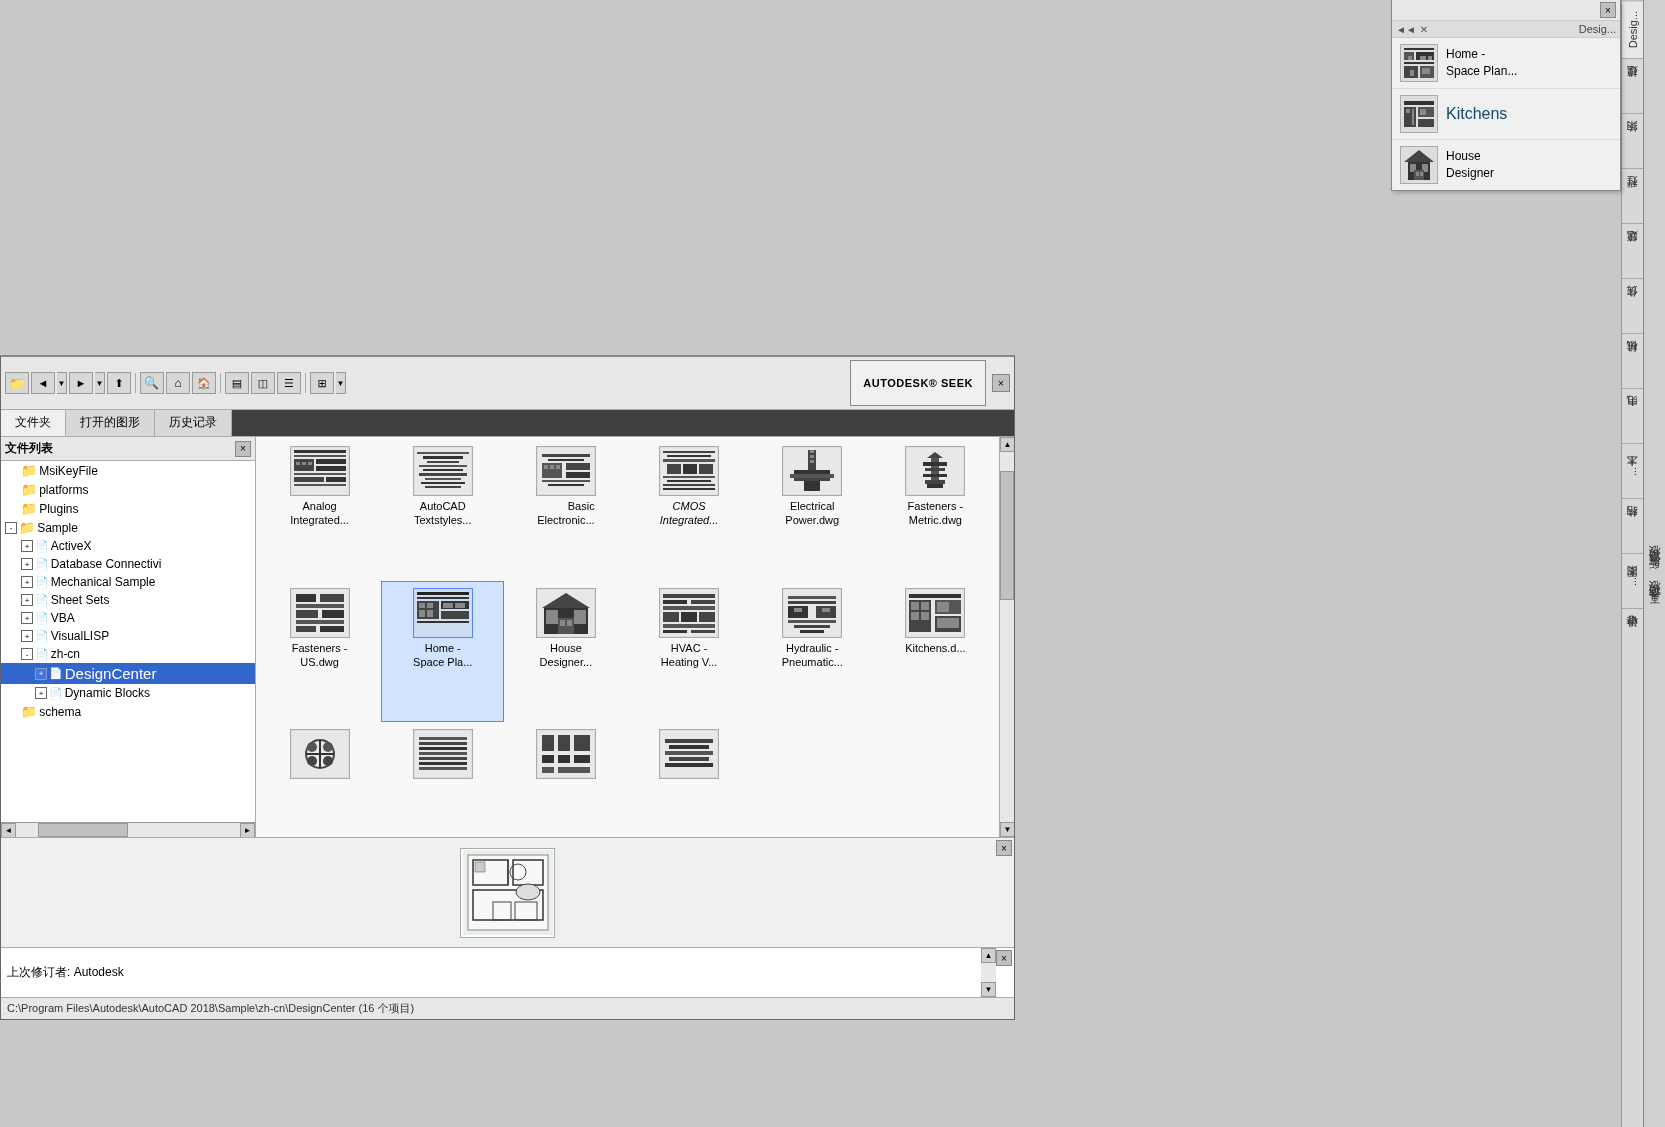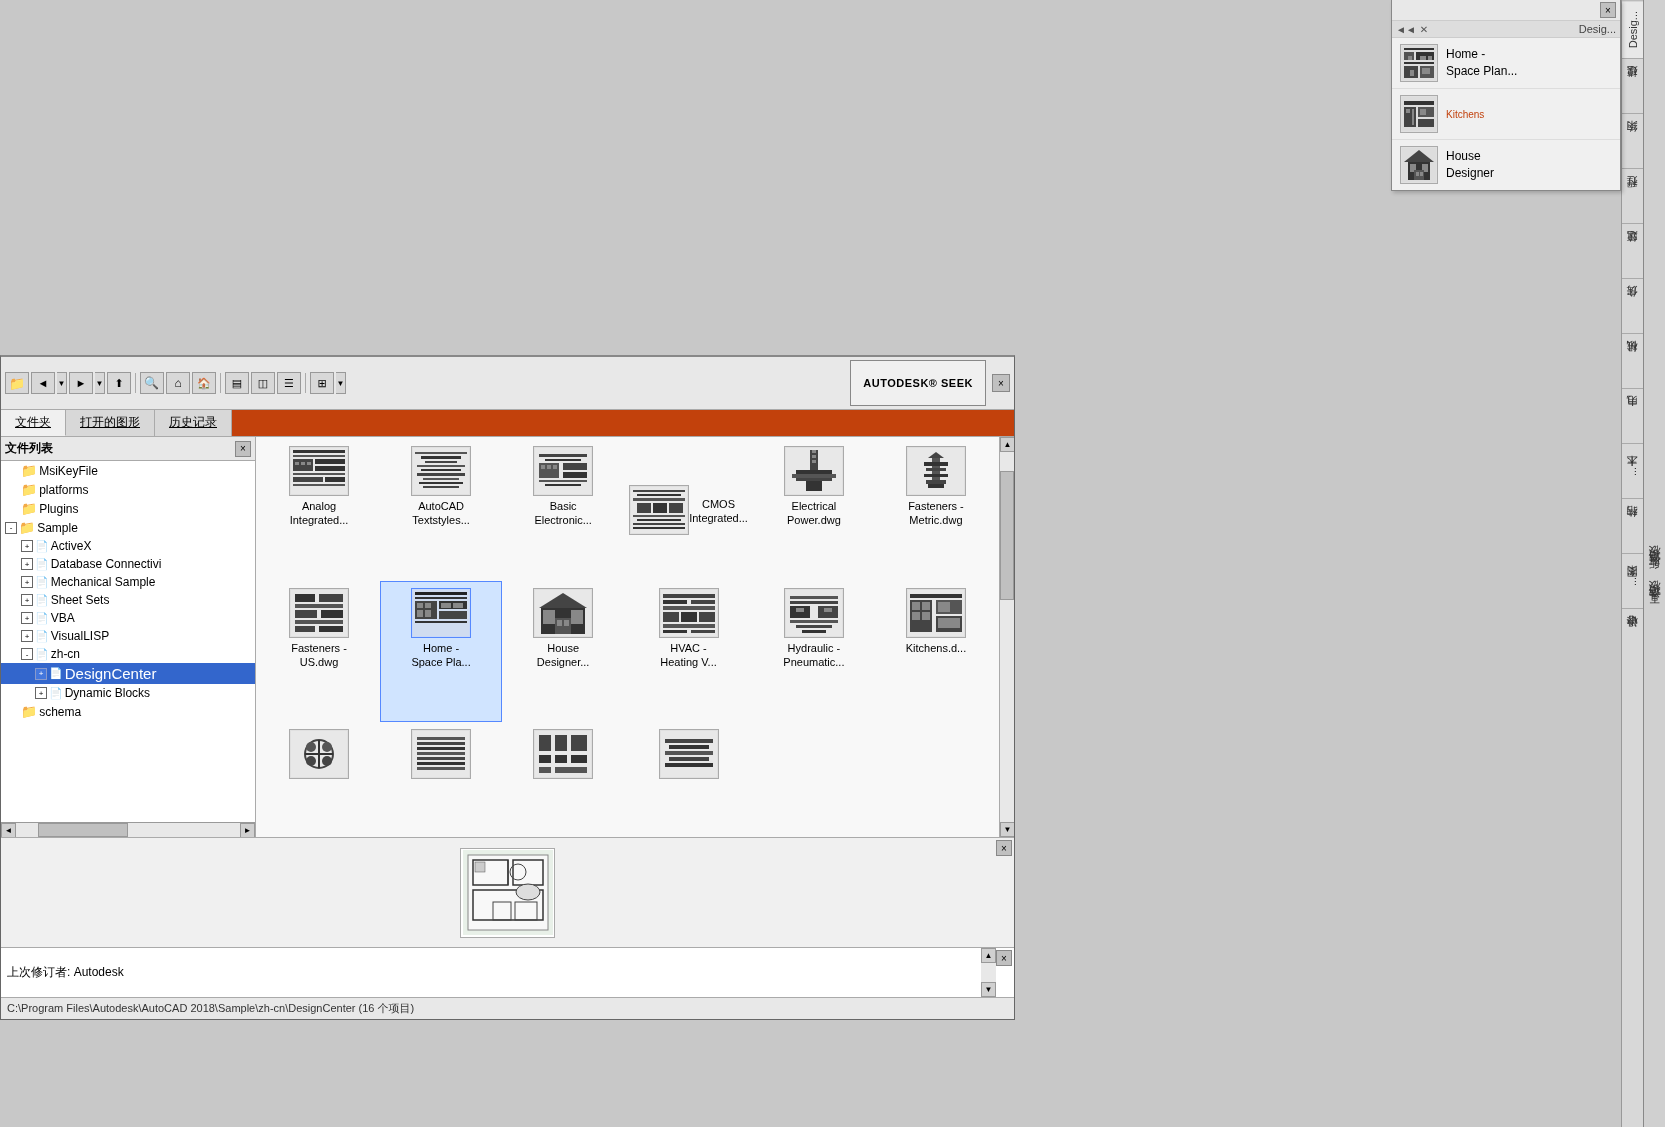--- a/index.html
+++ b/index.html
@@ -77,21 +77,21 @@
           <rect width="34" height="34" fill="#ddd"></rect>
           <rect x="2" y="4" width="30" height="4" fill="#333"></rect>
           <rect x="2" y="10" width="12" height="20" fill="#444"></rect>
           <rect x="16" y="10" width="16" height="10" fill="#555"></rect>
           <rect x="16" y="22" width="16" height="8" fill="#444"></rect>
           <rect x="4" y="12" width="4" height="4" fill="#888"></rect>
           <rect x="10" y="12" width="2" height="16" fill="#888"></rect>
           <rect x="18" y="12" width="6" height="6" fill="#888"></rect>
         </svg>
       </div>
-      <span style="font-size:10px;color:#c2410c;">Kitchens</span>
+      <span style="font-size:16px;color:#0c4a6e;">Kitchens</span>
     </div>
 
     <div style="display:flex;align-items:center;padding:6px 8px;gap:8px;cursor:pointer;background:#f0f0f0;">
       <div style="width:38px;height:38px;background:#e0e0e0;border:1px solid #aaa;display:flex;align-items:center;justify-content:center;overflow:hidden;">
         <svg width="34" height="34">
           <rect width="34" height="34" fill="#ddd"></rect>
           <polygon points="17,2 2,14 32,14" fill="#444"></polygon>
           <rect x="6" y="14" width="22" height="18" fill="#333"></rect>
           <rect x="8" y="16" width="6" height="8" fill="#888"></rect>
           <rect x="20" y="16" width="6" height="8" fill="#888"></rect>
@@ -137,21 +137,21 @@
       <div style="width:1px;height:20px;background:#aaa;margin:0 2px;"></div>
 
       <button style="width:24px;height:22px;background:#d8d8d8;border:1px solid #999;display:flex;align-items:center;justify-content:center;cursor:pointer;font-size:11px;">⊞</button>
       <button style="width:10px;height:22px;background:#d8d8d8;border:1px solid #999;border-left:none;display:flex;align-items:center;justify-content:center;cursor:pointer;font-size:8px;">▼</button>
 
       <button style="margin-left:auto;background:#f0f0f0;border:1px solid #888;padding:16px 12px;font-size:11px;font-weight:bold;cursor:pointer;letter-spacing:0.5px;">AUTODESK® SEEK</button>
 
       <button style="width:18px;height:18px;background:#c0c0c0;border:1px solid #888;display:flex;align-items:center;justify-content:center;font-size:10px;cursor:pointer;margin-left:4px;">×</button>
     </div>
 
-    <div style="display:flex;background:#c2410c;border-bottom:1px solid #aaa;text-decoration:underline;">
+    <div style="display:flex;background:#404040;border-bottom:1px solid #aaa;">
       <div style="padding:4px 14px;font-size:12px;border-right:1px solid #aaa;cursor:pointer;background:#f0f0f0;border-bottom:1px solid #f0f0f0;">文件夹</div>
       <div style="padding:4px 14px;font-size:12px;border-right:1px solid #aaa;cursor:pointer;background:#d8d8d8;">打开的图形</div>
       <div style="padding:4px 14px;font-size:12px;border-right:1px solid #aaa;cursor:pointer;background:#d8d8d8;">历史记录</div>
     </div>
 
     <div style="display:flex;height:400px;">
 
       <div style="width:255px;border-right:1px solid #aaa;background:#fff;display:flex;flex-direction:column;overflow:hidden;">
 
         <div style="display:flex;align-items:center;justify-content:space-between;padding:3px 4px;background:#e8e8e8;border-bottom:1px solid #aaa;flex-shrink:0;">
@@ -310,24 +310,24 @@
                     <rect x="4" y="15" width="20" height="15" fill="#555"></rect>
                     <rect x="28" y="15" width="24" height="7" fill="#444"></rect>
                     <rect x="28" y="24" width="24" height="6" fill="#333"></rect>
                     <rect x="6" y="17" width="4" height="4" fill="#888"></rect>
                     <rect x="12" y="17" width="4" height="4" fill="#888"></rect>
                     <rect x="18" y="17" width="4" height="4" fill="#888"></rect>
                     <rect x="4" y="32" width="48" height="2" fill="#555"></rect>
                     <rect x="10" y="36" width="36" height="2" fill="#333"></rect>
                   </svg>
               </div>
-              <span style="margin-top:3px;font-size:11px;text-align:center;line-height:1.3;">Basic<br>Electronic...</span>
-            </div>
-
-            <div style="display:flex;flex-direction:row;align-items:center;padding:6px 4px;cursor:pointer;border:1px solid transparent;">
+              <span style="margin-top:3px;font-size:11px;text-align:right;line-height:1.3;">Basic<br>Electronic...</span>
+            </div>
+
+            <div style="display:flex;flex-direction:column;align-items:center;padding:6px 4px;cursor:pointer;border:1px solid transparent;font-style:italic;">
               <div style="width:60px;height:50px;background:#e0e0e0;border:1px solid #aaa;display:flex;align-items:center;justify-content:center;overflow:hidden;">
                 <svg width="56" height="46">
                     <rect width="56" height="46" fill="#e8e8e8"></rect>
                     <rect x="2" y="3" width="52" height="2" fill="#444"></rect>
                     <rect x="6" y="7" width="44" height="2" fill="#333"></rect>
                     <rect x="2" y="11" width="52" height="3" fill="#555"></rect>
                     <rect x="6" y="16" width="14" height="10" fill="#444"></rect>
                     <rect x="22" y="16" width="14" height="10" fill="#333"></rect>
                     <rect x="38" y="16" width="14" height="10" fill="#444"></rect>
                     <rect x="2" y="28" width="52" height="2" fill="#555"></rect>

